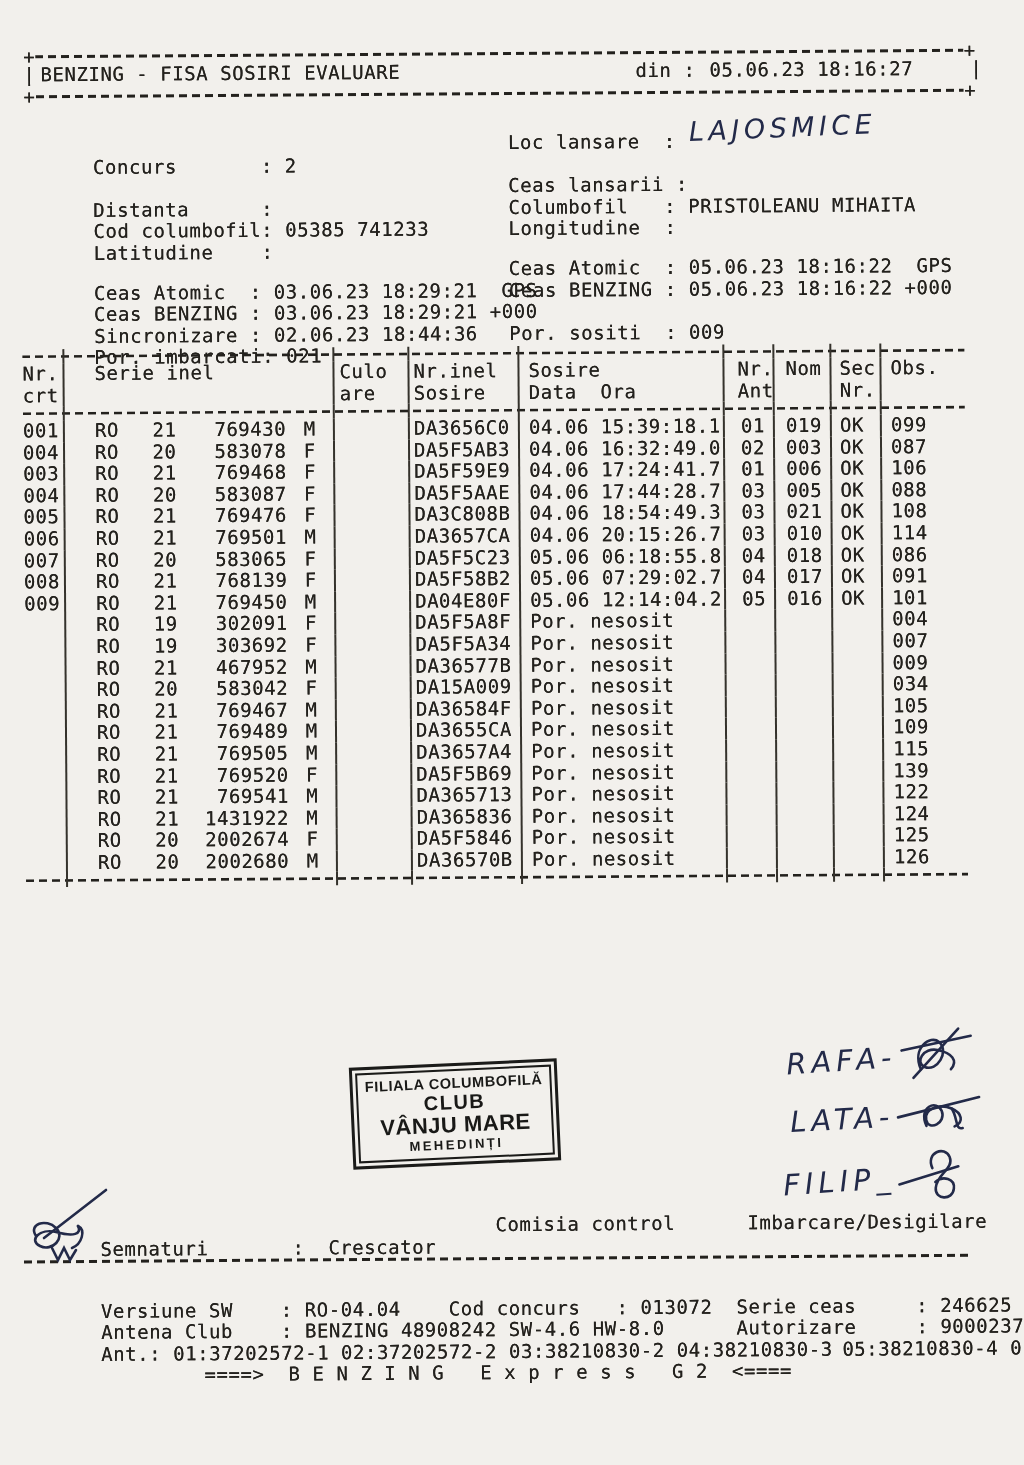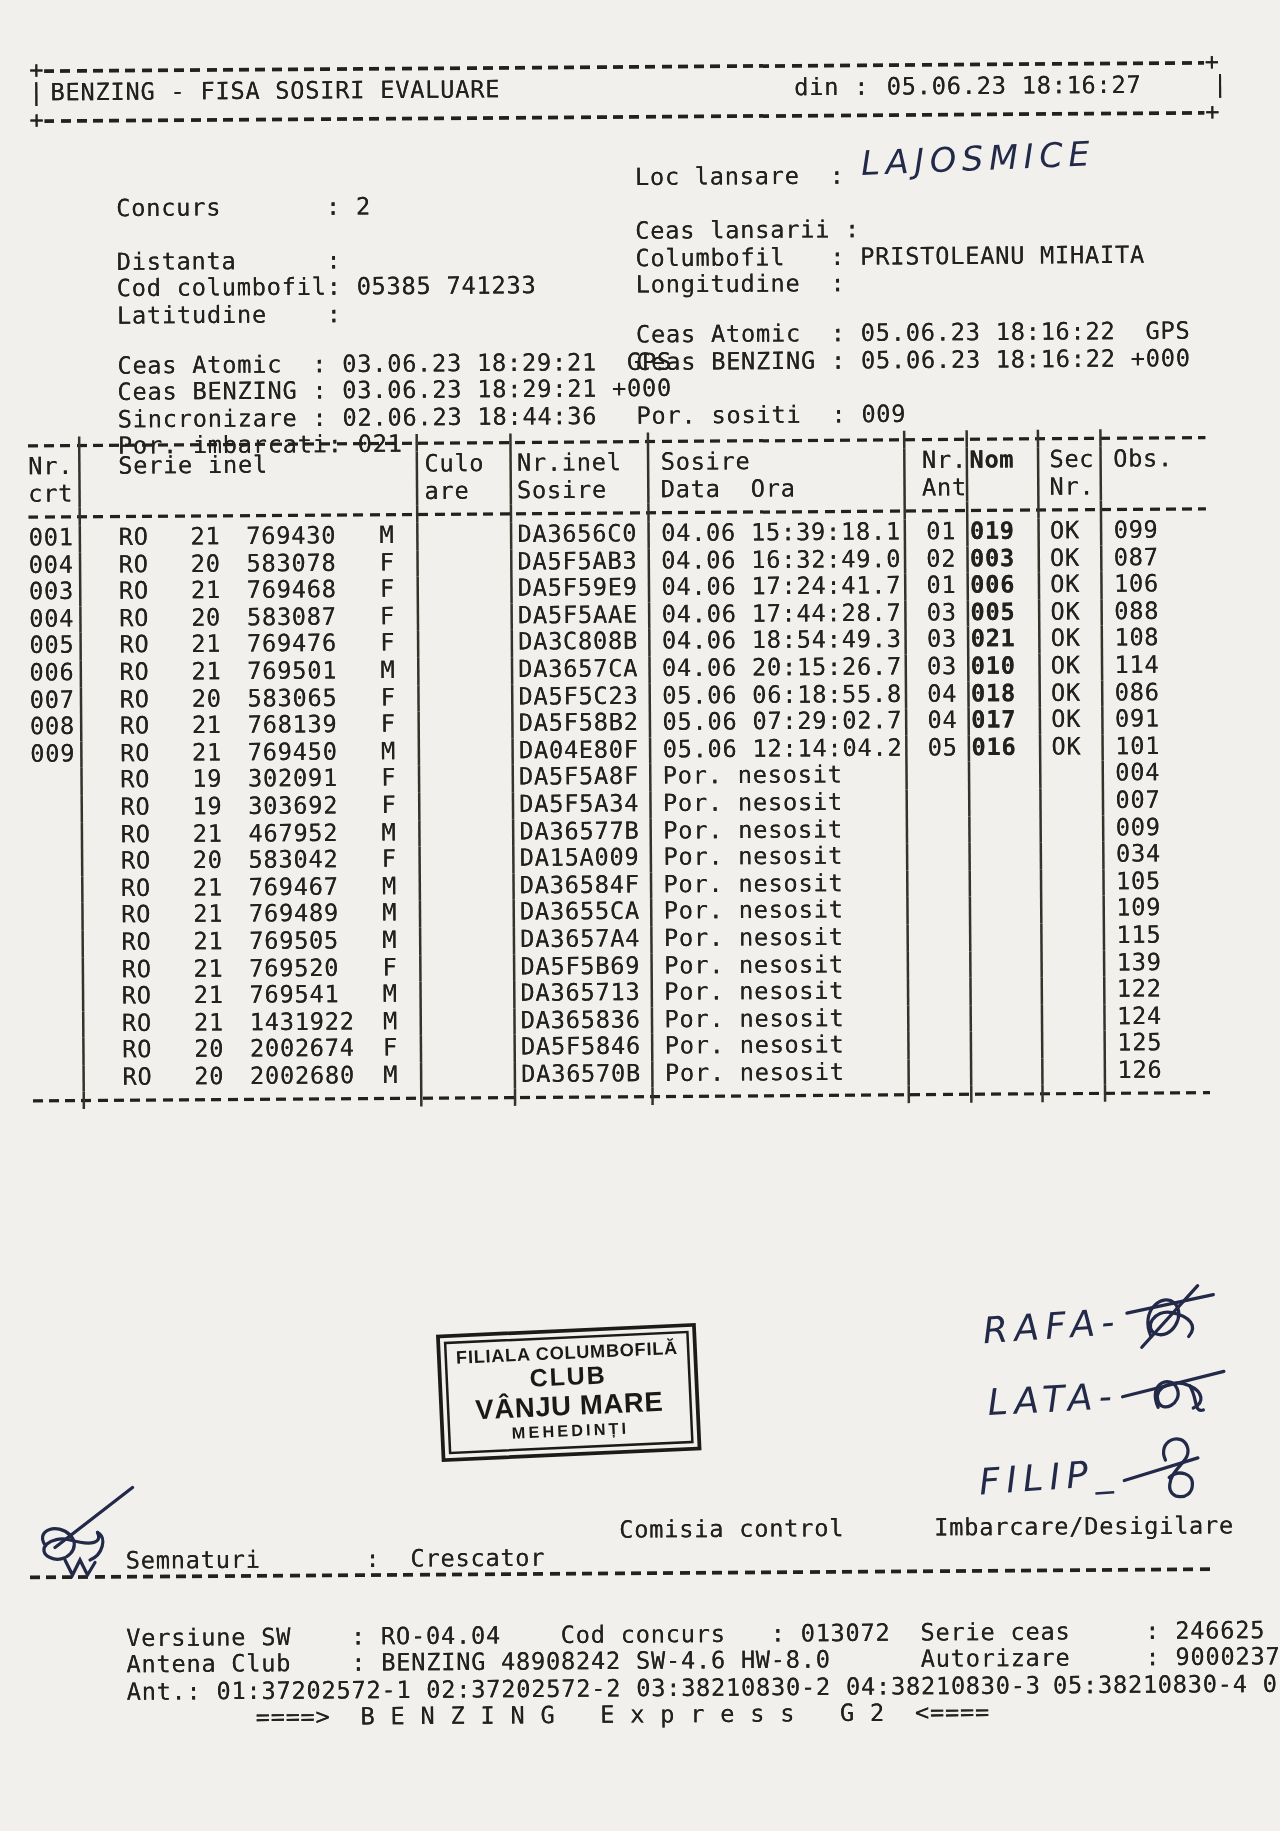--- a/index.html
+++ b/index.html
@@ -51,27 +51,27 @@
     height:14px;
     background:repeating-linear-gradient(90deg,var(--ink) 0 8px,transparent 8px 13px);
     background-size:100% 2.6px;background-repeat:no-repeat;background-position:0 5.6px;
   }
   .cell{flex:none;height:100%;white-space:pre;overflow:visible;}
   .bl{border-left:2px solid #35322c;}
   .c-nr{width:40px;}
   .c-serie{width:270px;display:flex;padding-left:30px;}
   .c-serie .tara{width:58px;}
   .c-serie .an{width:45px;}
-  .c-serie .numar{width:90px;}
+  .c-serie .numar{width:90px;text-align:right;}
   .c-serie .sex{width:47px;text-align:center;}
   .c-culo{width:75px;padding-left:5px;}
   .c-senzor{width:110px;padding-left:4px;}
   .c-sosire{width:205px;padding-left:9px;}
   .c-ant{width:50px;text-align:right;padding-right:8px;}
-  .c-nom{width:57px;padding-left:1px;font-weight:bold;}
+  .c-nom{width:57px;padding-left:11px;}
   .c-sec{width:50px;padding-left:8px;}
   .c-obs{width:85px;padding-left:9px;}
   .trow.hdr .c-serie{display:block;}
   .trow.hdr .c-ant{text-align:left;padding-left:13px;padding-right:0;}
 
   
   .stamp{
     position:absolute;left:351px;top:1063px;width:208px;
     transform:rotate(-2.6deg);color:#191917;
     border:3.5px solid #1b1b19;padding:3px;

